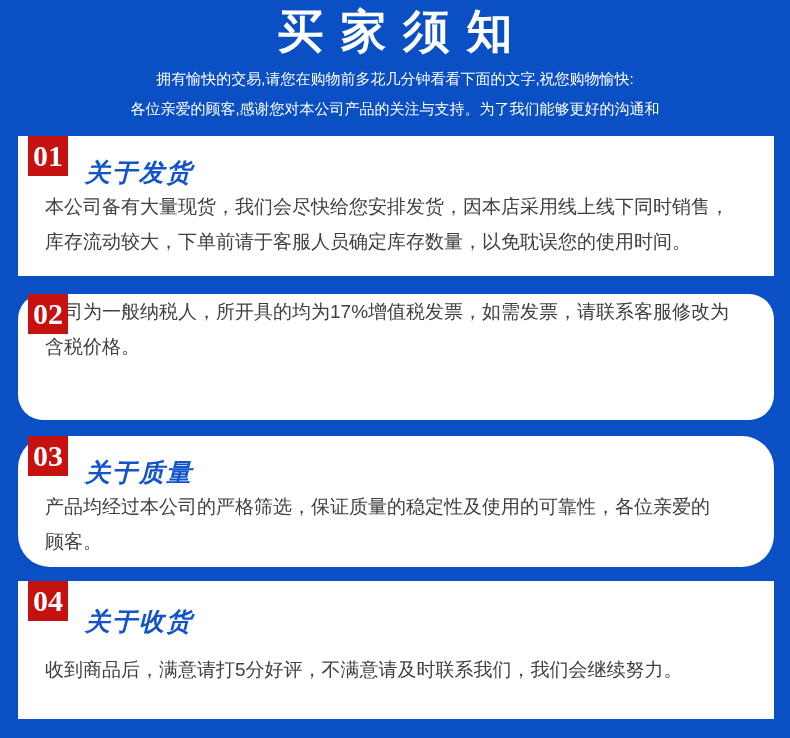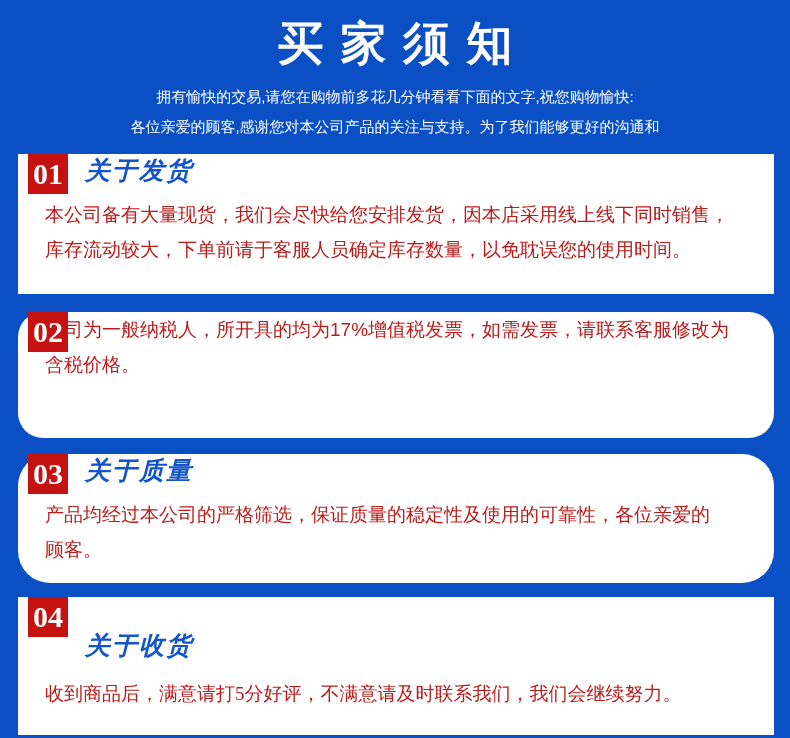--- a/index.html
+++ b/index.html
@@ -12,21 +12,21 @@
   .page{
     width:790px;height:738px;
     background:#0a4fc4;
     overflow:hidden;
   }
   .header{
     text-align:center;
     padding-top:5px;
   }
   .title{
-    margin:12px;
+    margin:0;
     color:#ffffff;
     font-size:46px;
     font-weight:bold;
     letter-spacing:17px;
     text-indent:17px;
     line-height:53px;
   }
   .subtitle{
     margin:6px auto 0 auto;
     color:#ffffff;
@@ -55,37 +55,38 @@
     background:#c61111;
     color:#ffffff;
     font-family:"Liberation Serif",serif;
     font-weight:bold;
     font-size:30px;
     line-height:40px;
     text-align:center;
   }
   .card-heading{
     margin:0 0 0 40px;
+    padding-top:20px;
     color:#1254cb;
     font-size:25px;
     font-weight:bold;
     font-style:italic;
     letter-spacing:2px;
     line-height:33px;
   }
-  .card--4 .card-heading{padding-top:32px;}
+  .card--4 .card-heading{padding-top:24px;}
   .card-body{
-    margin:10px 0 0 0;
-    color:#b91c1c;
+    margin:0 0 0 0;
+    color:#404040;
     font-size:19px;
     line-height:35px;
     max-width:690px;
   }
   .card--3 .card-body{max-width:672px;}
-  .card--4 .card-body{margin-top:14px;font-family:Liberation Serif, serif;}
+  .card--4 .card-body{margin-top:14px;}
 </style>
 </head>
 <body>
 
 <div class="page">
 
   <div class="header">
     <h1 class="title">买家须知</h1>
     <div class="subtitle">
       <div>拥有愉快的交易,请您在购物前多花几分钟看看下面的文字,祝您购物愉快:</div>

